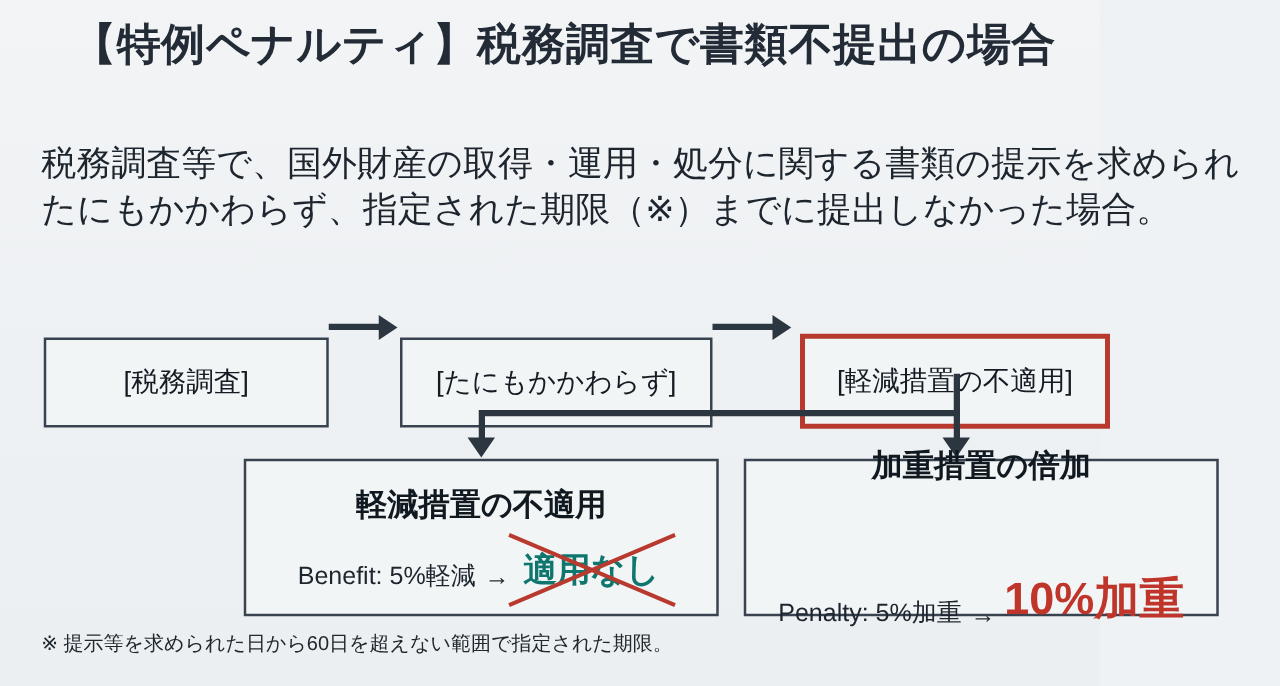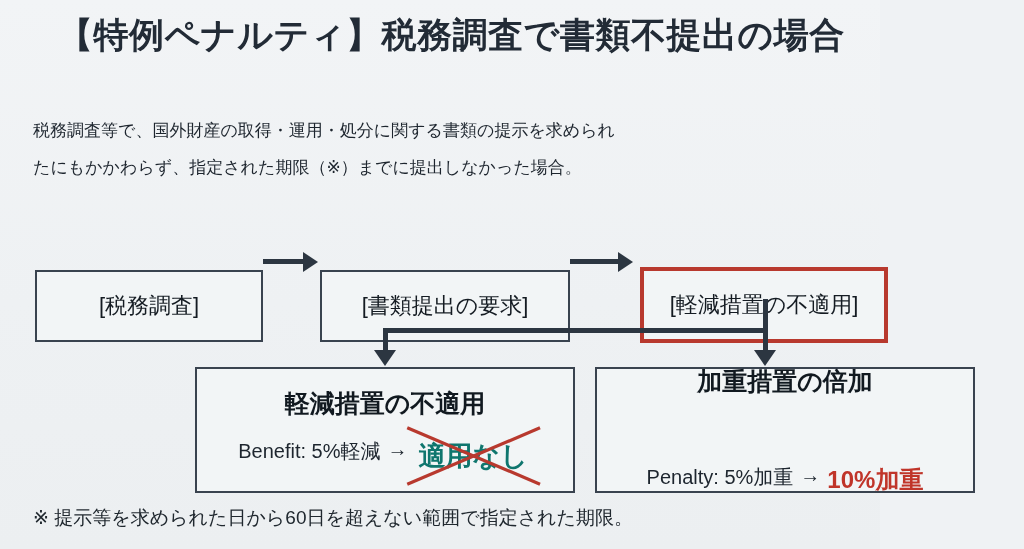--- a/index.html
+++ b/index.html
@@ -34,21 +34,21 @@
     color: #222b36;
     white-space: nowrap;
   }
 
   
   .lead {
     position: absolute;
     left: 33px;
     top: 112px;
     width: 958px;
-    font-size: 17px;
+    font-size: 28px;
     line-height: 37px;
     color: #1d252e;
   }
   .lead .line { display: block; white-space: nowrap; }
 
   
   .node {
     position: absolute;
     box-sizing: border-box;
     background: #f2f5f6;
@@ -91,21 +91,21 @@
     font-weight: bold;
     color: #111920;
     margin-bottom: 18px;
     white-space: nowrap;
   }
   .outcome-detail {
     font-size: 20px;
     color: #1d252e;
     white-space: nowrap;
     display: flex;
-    align-items: flex-start;
+    align-items: flex-end;
     gap: 7px;
   }
   .outcome-detail .arrow-glyph { font-size: 20px; }
 
   .struck {
     position: relative;
     display: inline-block;
     font-size: 27px;
     font-weight: bold;
     color: #0f766e;
@@ -113,21 +113,21 @@
   }
   .struck .x-mark {
     position: absolute;
     left: -12px;
     top: -14px;
     width: calc(100% + 24px);
     height: calc(100% + 28px);
     pointer-events: none;
   }
   .emph-red {
-    font-size: 24px;
+    font-size: 36px;
     font-weight: bold;
     color: #c0352a;
     letter-spacing: 0px;
   }
 
   
   .connector { position: absolute; }
   .h-line {
     position: absolute;
     background: #2c3641;
@@ -166,21 +166,21 @@
   #branch .v-line.left-leg { left: 383px; top: 328px; height: 24px; }
   #branch .v-line.right-leg{ left: 763px; top: 328px; height: 24px; }
   #branch .arrow-head-down.left-head  { left: 374px; top: 350px; }
   #branch .arrow-head-down.right-head { left: 754px; top: 350px; }
 
   
   .footnote {
     position: absolute;
     left: 33px;
     top: 505px;
-    font-size: 19px;
+    font-size: 16px;
     color: #20282f;
     white-space: nowrap;
   }
 </style>
 </head>
 <body>
 
 <div id="slide">
 
   <div class="title">【特例ペナルティ】税務調査で書類不提出の場合</div>
@@ -188,21 +188,21 @@
   <div class="lead">
     <span class="line">税務調査等で、国外財産の取得・運用・処分に関する書類の提示を求められ</span>
     <span class="line">たにもかかわらず、指定された期限（※）までに提出しなかった場合。</span>
   </div>
 
   <div class="node" id="node-audit">
     <span class="node-label">[税務調査]</span>
   </div>
 
   <div class="node" id="node-request">
-    <span class="node-label">[書類提出の要求]</span>
+    <span class="node-label">[たにもかかわらず]</span>
   </div>
 
   <div class="node danger" id="node-nosubmit">
     <span class="node-label">[軽減措置の不適用]</span>
   </div>
 
   <div class="connector" id="arrow-audit-request">
     <div class="h-line"></div>
     <div class="arrow-head-right"></div>
   </div>

